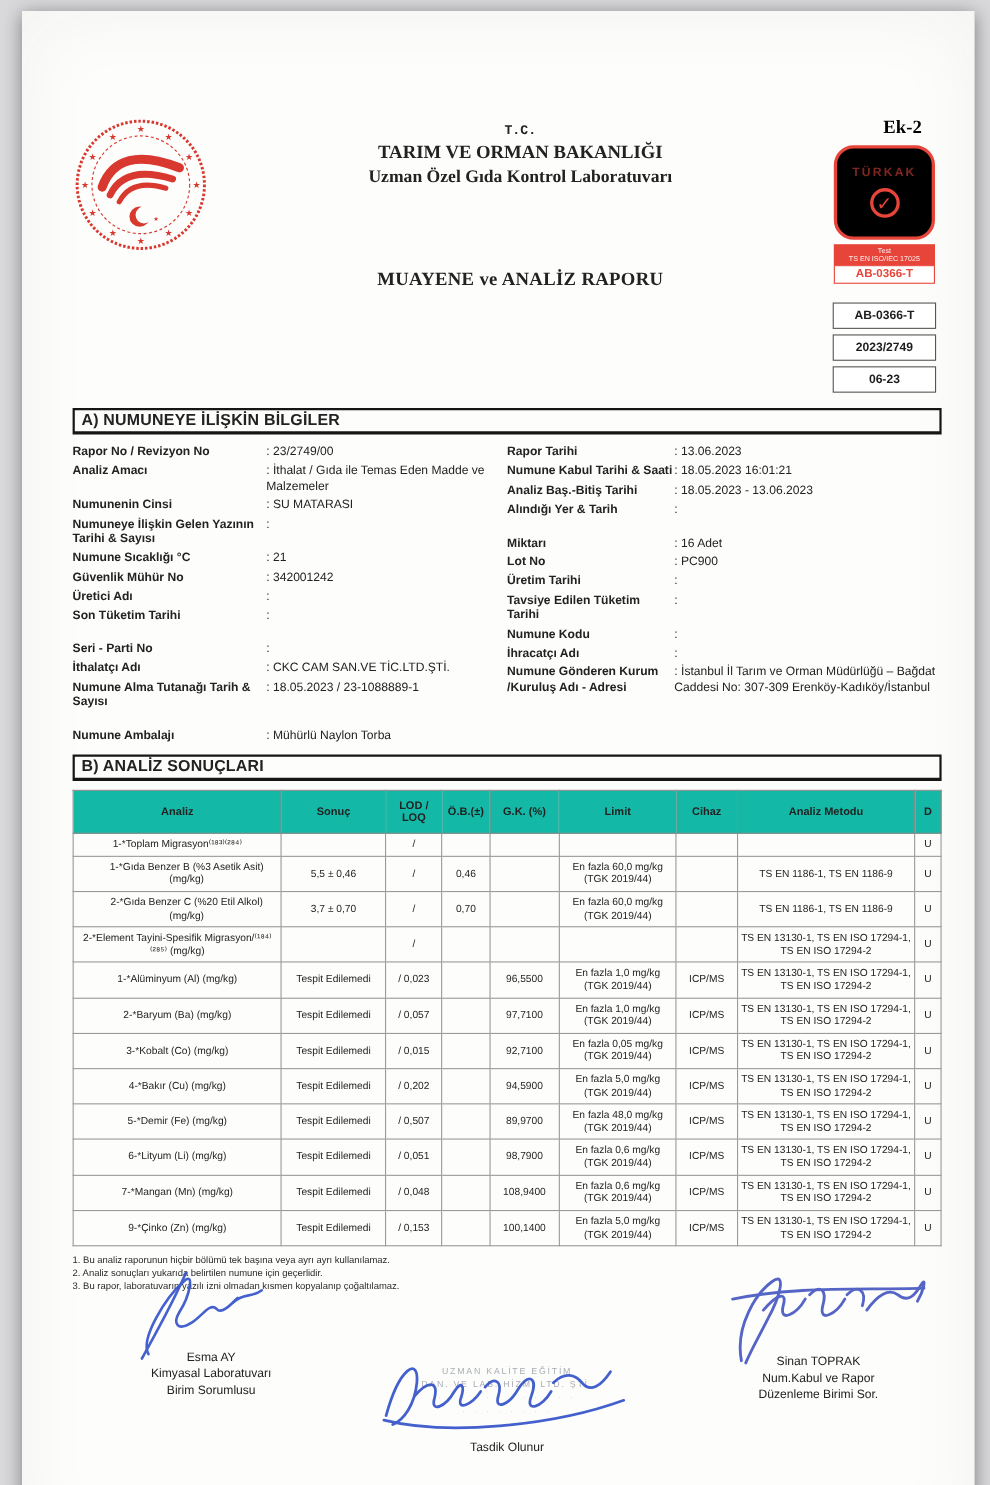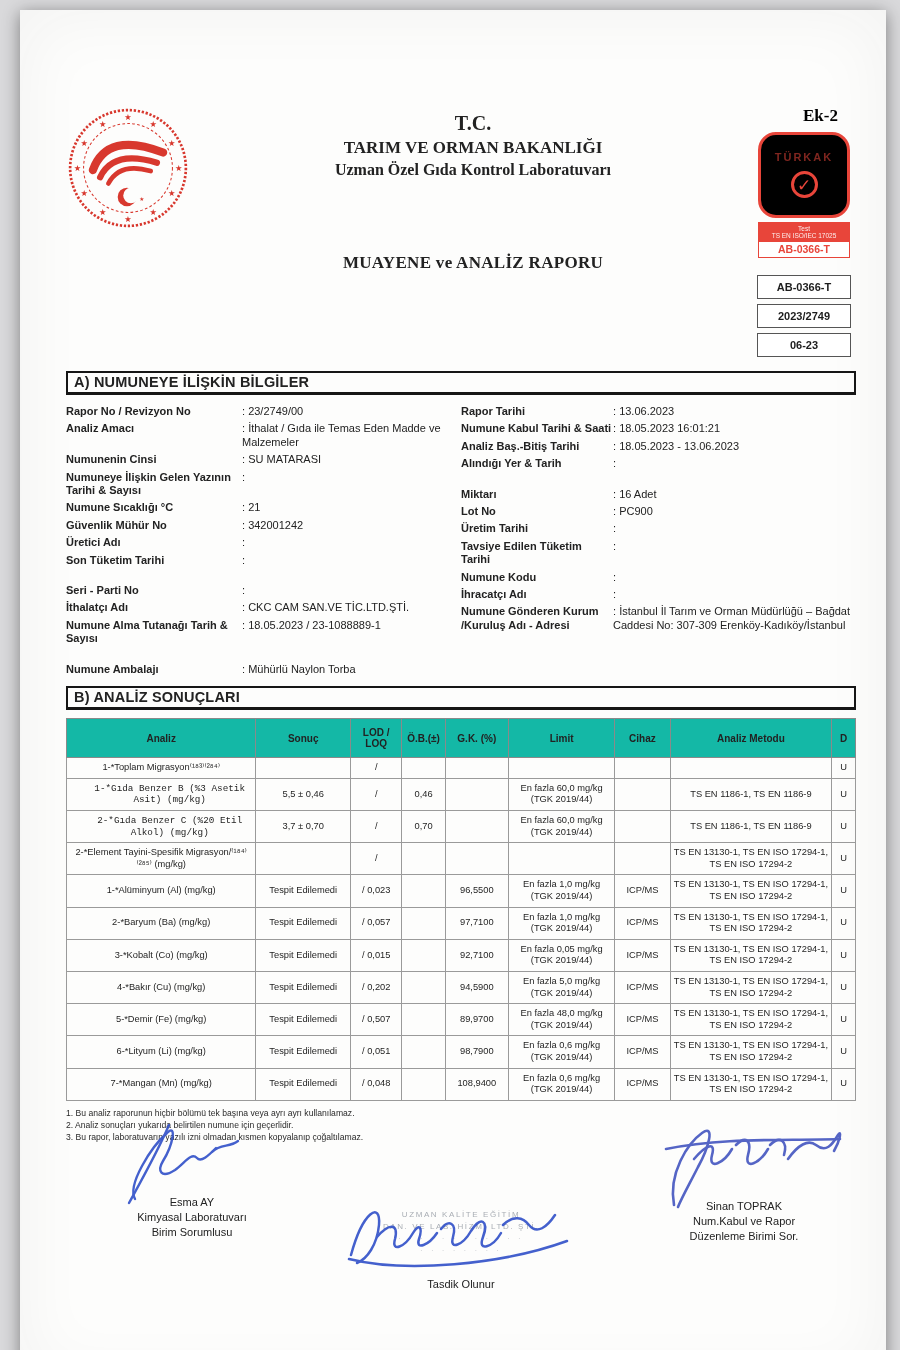--- a/index.html
+++ b/index.html
@@ -17,21 +17,21 @@
     margin:10px 14px 18px 20px;
     background:#fdfdfc;
     box-shadow:0 3px 16px rgba(0,0,0,.42), inset 0 0 70px rgba(40,40,40,.05);
     padding:96px 30px 14px 46px;
   }
 
   
   .header { display:flex; align-items:flex-start; }
   .seal-wrap { width:128px; flex:0 0 128px; }
   .head-center { flex:1; text-align:center; padding-top:6px; }
-  .head-center .l1 { font-family:Liberation Serif, serif; font-weight:bold; font-size:20px; }
+  .head-center .l1 { font-family:Liberation Mono, monospace; font-weight:bold; font-size:12px; }
   .head-center .l2 { font-family:"Liberation Serif","DejaVu Serif",serif; font-weight:bold; font-size:17px; margin-top:3px; }
   .head-center .l3 { font-family:"Liberation Serif","DejaVu Serif",serif; font-weight:bold; font-size:16px; margin-top:3px; }
   .report-title { font-family:"Liberation Serif","DejaVu Serif",serif; font-weight:bold; font-size:17px; margin-top:74px; letter-spacing:.3px; }
   .head-right { width:104px; flex:0 0 104px; display:flex; flex-direction:column; align-items:center; }
   .ek-label { font-family:"Liberation Serif","DejaVu Serif",serif; font-weight:bold; font-size:17px; color:#000000; margin-bottom:6px; align-self:flex-end; margin-right:18px; }
   .turkak { width:92px; border:3px solid #e8453a; border-radius:18px; height:86px; position:relative; padding-top:16px; text-align:center; background:#000000; }
   .turkak .word { color:#e8453a; opacity:.55; font-weight:bold; font-size:11px; letter-spacing:2px; filter:blur(.4px); }
   .turkak .chk { width:27px; height:27px; border:3px solid #e8453a; border-radius:50%; margin:8px auto 0; color:#e8453a; font-size:17px; font-weight:bold; line-height:23px; }
   .turkak-band { width:92px; background:#e8453a; color:#fff; text-align:center; padding:3px 2px 2px; margin-top:4px; }
   .turkak-band .b1 { font-size:6.5px; opacity:.9; }
@@ -64,21 +64,21 @@
   table.results { width:100%; border-collapse:collapse; margin-top:8px; border:1.5px solid #666; }
   table.results th {
     background:#14b8a6; border:1px solid #8a8a8a; font-size:10px; font-weight:bold;
     padding:8px 2px; text-align:center;
   }
   table.results td {
     border:1px solid #9a9a9a; font-size:9.3px; padding:4px 3px; text-align:center;
     color:#1e1e1e; line-height:1.25;
   }
   td.c-analiz { text-align:left; padding-left:4px; }
-  tr.indent td.c-analiz { padding-left:20px;font-family:Liberation Mono, monospace; }
+  tr.indent td.c-analiz { padding-left:20px; }
   .col-analiz{width:24%} .col-sonuc{width:12%} .col-lod{width:6.5%} .col-ob{width:5.5%}
   .col-gk{width:8%} .col-limit{width:13.5%} .col-cihaz{width:7%} .col-metot{width:20.5%} .col-d{width:3%}
 
   
   .footnotes { margin-top:6px; font-size:8.6px; line-height:1.4; color:#2a2a2a; }
 
   
   .sig-area { position:relative; height:226px; }
   .sig { position:absolute; text-align:center; font-size:11px; line-height:1.35; }
   .sig .nm { margin-top:-10px; }
@@ -434,20 +434,31 @@
           <td>/ 0,048</td>
           <td></td>
           <td>108,9400</td>
           <td>En fazla 0,6 mg/kg (TGK 2019/44)</td>
           <td>ICP/MS</td>
           <td>TS EN 13130-1, TS EN ISO 17294-1, TS EN ISO 17294-2</td>
           <td>U</td>
         </tr>
 
 
+        <tr>
+          <td class="c-analiz">9-*Çinko (Zn) (mg/kg)</td>
+          <td>Tespit Edilemedi</td>
+          <td>/ 0,153</td>
+          <td></td>
+          <td>100,1400</td>
+          <td>En fazla 5,0 mg/kg (TGK 2019/44)</td>
+          <td>ICP/MS</td>
+          <td>TS EN 13130-1, TS EN ISO 17294-1, TS EN ISO 17294-2</td>
+          <td>U</td>
+        </tr>
       </tbody>
   </table>
 
   <div class="footnotes">
 
       <div>1. Bu analiz raporunun hiçbir bölümü tek başına veya ayrı ayrı kullanılamaz.</div>
 
       <div>2. Analiz sonuçları yukarıda belirtilen numune için geçerlidir.</div>
 
       <div>3. Bu rapor, laboratuvarın yazılı izni olmadan kısmen kopyalanıp çoğaltılamaz.</div>

